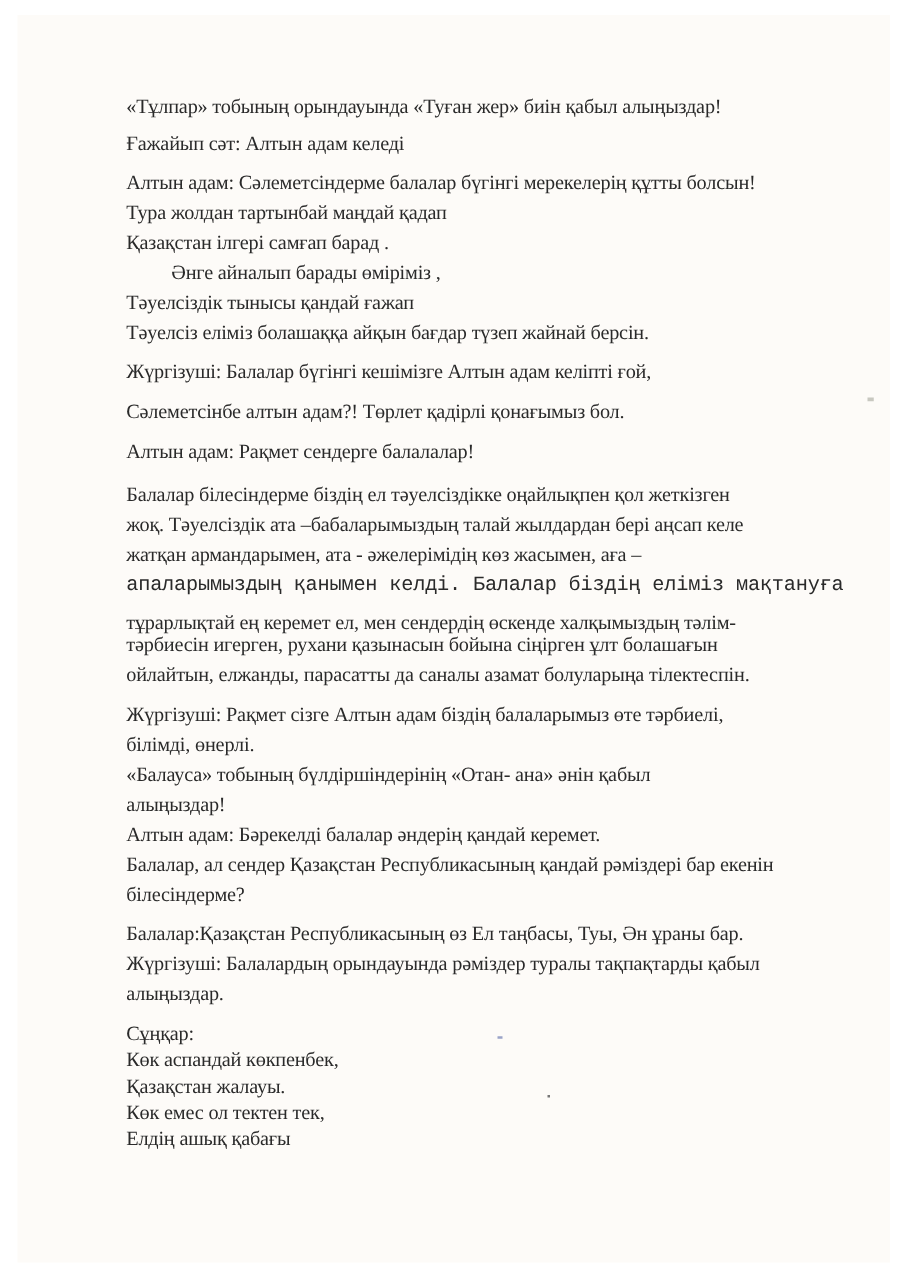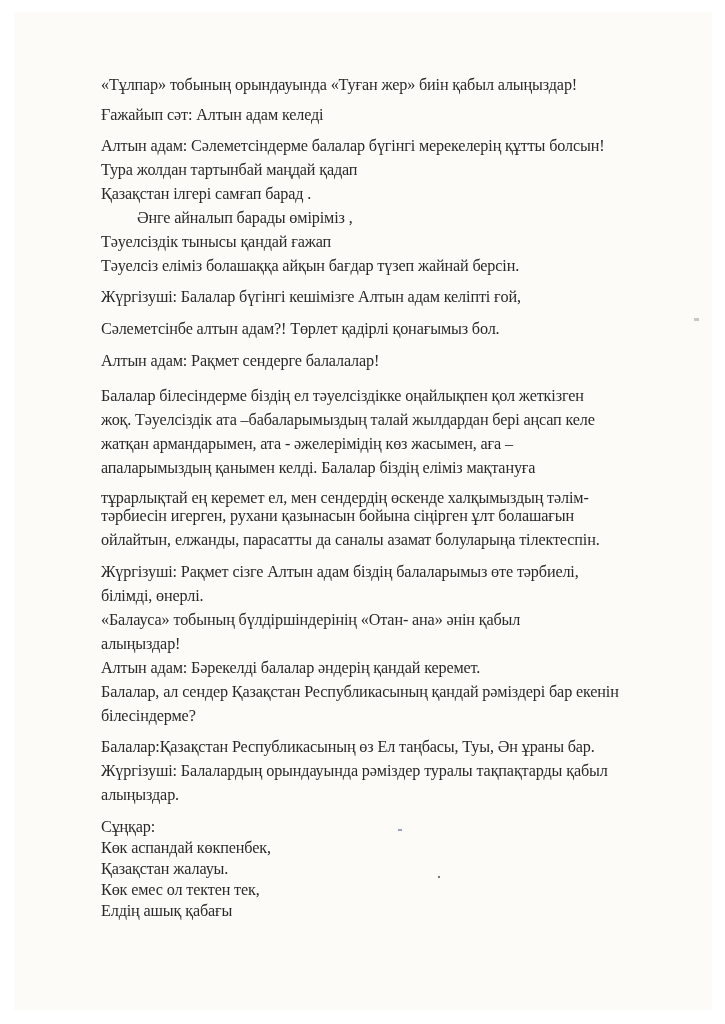--- a/index.html
+++ b/index.html
@@ -60,21 +60,21 @@
   <div class="line" style="top:257px;">Тәуелсіз еліміз болашаққа айқын бағдар түзеп  жайнай  берсін.</div>
 
   <div class="line" style="top:288px;"><span class="b">Жүргізуші</span><span>: </span><span>Балалар бүгінгі кешімізге Алтын адам келіпті ғой,</span></div>
   <div class="line" style="top:320px;"> Сәлеметсінбе алтын адам?!  Төрлет  қадірлі  қонағымыз  бол.</div>
 
   <div class="line" style="top:352px;"><span class="b">Алтын адам</span><span>: </span><span>Рақмет сендерге балалалар!</span></div>
 
   <div class="line" style="top:387px;">Балалар  білесіндерме  біздің  ел  тәуелсіздікке  оңайлықпен  қол  жеткізген</div>
   <div class="line" style="top:411px;">жоқ. Тәуелсіздік ата –бабаларымыздың талай   жылдардан  бері  аңсап келе</div>
   <div class="line" style="top:435px;">жатқан  армандарымен,  ата - әжелерімідің көз жасымен,  аға –</div>
-  <div class="line" style="top:459px;">апаларымыздың  қанымен  келді. Балалар  біздің  еліміз  мақтануға</div>
+  <div class="line" style="top:459px;font-family:Liberation Mono, monospace;">апаларымыздың  қанымен  келді. Балалар  біздің  еліміз  мақтануға</div>
   <div class="line" style="top:489px;">тұрарлықтай  ең  керемет  ел,  мен  сендердің  өскенде  халқымыздың  тәлім-</div>
   <div class="line" style="top:507px;">тәрбиесін   игерген,  рухани  қазынасын  бойына  сіңірген  ұлт  болашағын</div>
   <div class="line" style="top:531px;">ойлайтын, елжанды,  парасатты да саналы азамат болуларыңа тілектеспін.</div>
 
   <div class="line" style="top:563px;"><span class="b">Жүргізуші</span><span>: </span><span>Рақмет сізге  Алтын  адам  біздің  балаларымыз   өте  тәрбиелі,</span></div>
   <div class="line" style="top:587px;text-align:center;">білімді,  өнерлі.</div>
   <div class="line b" style="top:611px;">«Балауса» тобының бүлдіршіндерінің «Отан- ана»  әнін  қабыл</div>
   <div class="line b" style="top:635px;">алыңыздар!</div>
   <div class="line" style="top:659px;"><span class="b">Алтын адам:</span><span>  </span><span>Бәрекелді балалар әндерің қандай керемет.</span></div>
   <div class="line" style="top:683px;">Балалар,  ал сендер Қазақстан Республикасының қандай рәміздері бар екенін</div>

